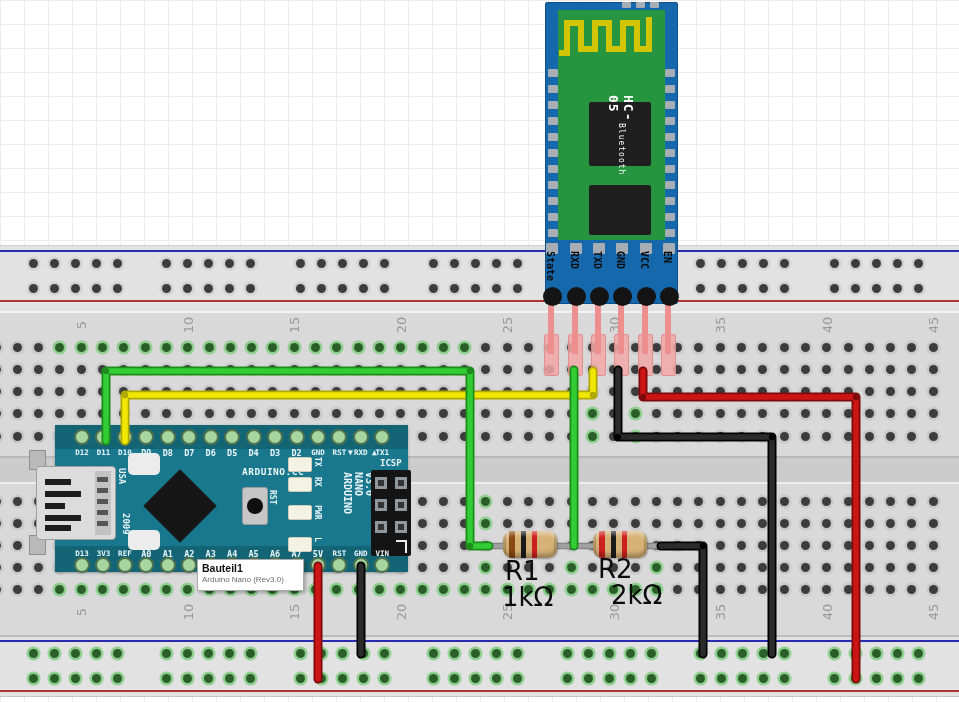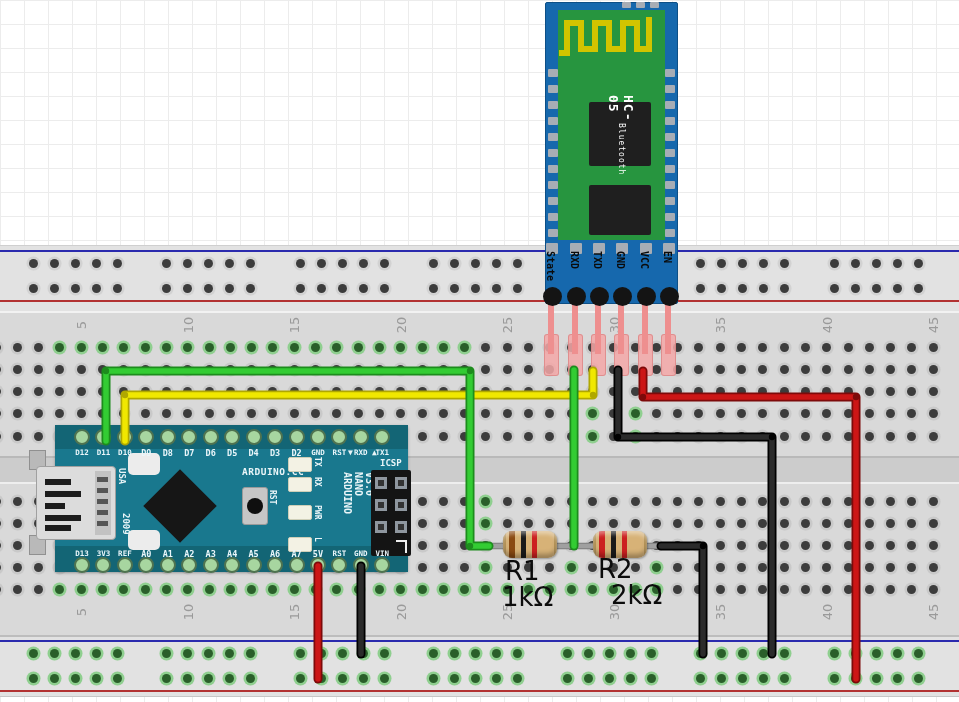--- a/index.html
+++ b/index.html
@@ -986,13 +986,17 @@
       </div>
   </div>
 
   <div class="resistor" id="res1" style="left: 503px; top: 531px; background: linear-gradient(90deg, rgb(184, 146, 79) 0%, rgb(184, 146, 79) 5%, rgb(215, 178, 119) 5%, rgb(215, 178, 119) 12%, rgb(138, 74, 18) 12%, rgb(138, 74, 18) 23%, rgb(215, 178, 119) 23%, rgb(215, 178, 119) 33%, rgb(26, 26, 26) 33%, rgb(26, 26, 26) 43%, rgb(215, 178, 119) 43%, rgb(215, 178, 119) 53%, rgb(204, 32, 32) 53%, rgb(204, 32, 32) 63%, rgb(215, 178, 119) 63%, rgb(215, 178, 119) 95%, rgb(184, 146, 79) 95%, rgb(184, 146, 79) 100%);"></div>
   <div class="resistor" id="res2" style="left: 593px; top: 531px; background: linear-gradient(90deg, rgb(184, 146, 79) 0%, rgb(184, 146, 79) 5%, rgb(215, 178, 119) 5%, rgb(215, 178, 119) 12%, rgb(204, 32, 32) 12%, rgb(204, 32, 32) 23%, rgb(215, 178, 119) 23%, rgb(215, 178, 119) 33%, rgb(26, 26, 26) 33%, rgb(26, 26, 26) 43%, rgb(215, 178, 119) 43%, rgb(215, 178, 119) 53%, rgb(204, 32, 32) 53%, rgb(204, 32, 32) 63%, rgb(215, 178, 119) 63%, rgb(215, 178, 119) 95%, rgb(184, 146, 79) 95%, rgb(184, 146, 79) 100%);"></div>
   <div class="rlabel" style="left:505px;top:558px;">R1</div>
   <div class="rlabel" style="left:502px;top:584px;">1kΩ</div>
   <div class="rlabel" style="left:598px;top:556px;">R2</div>
   <div class="rlabel" style="left:611px;top:582px;">2kΩ</div>
 
+  <div id="tooltip">
+    <div class="tt-title">Bauteil1</div>
+    <div class="tt-sub">Arduino Nano (Rev3.0)</div>
+  </div>
 </div>
 
 </body></html>

